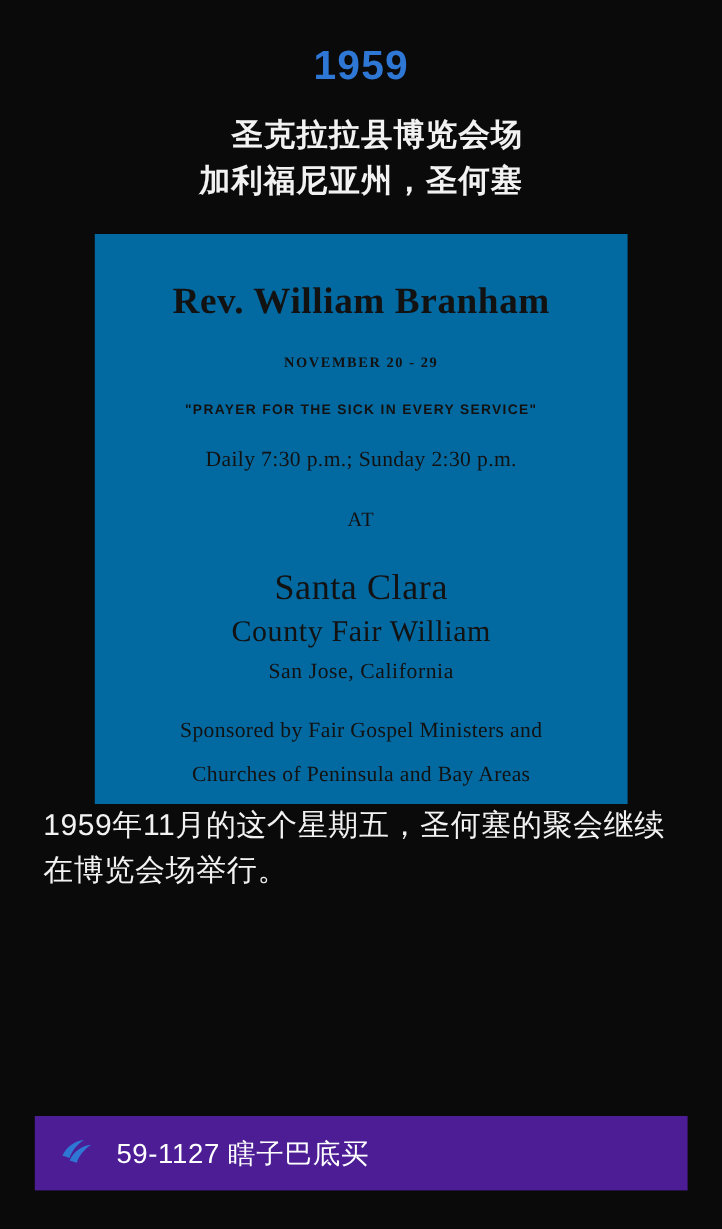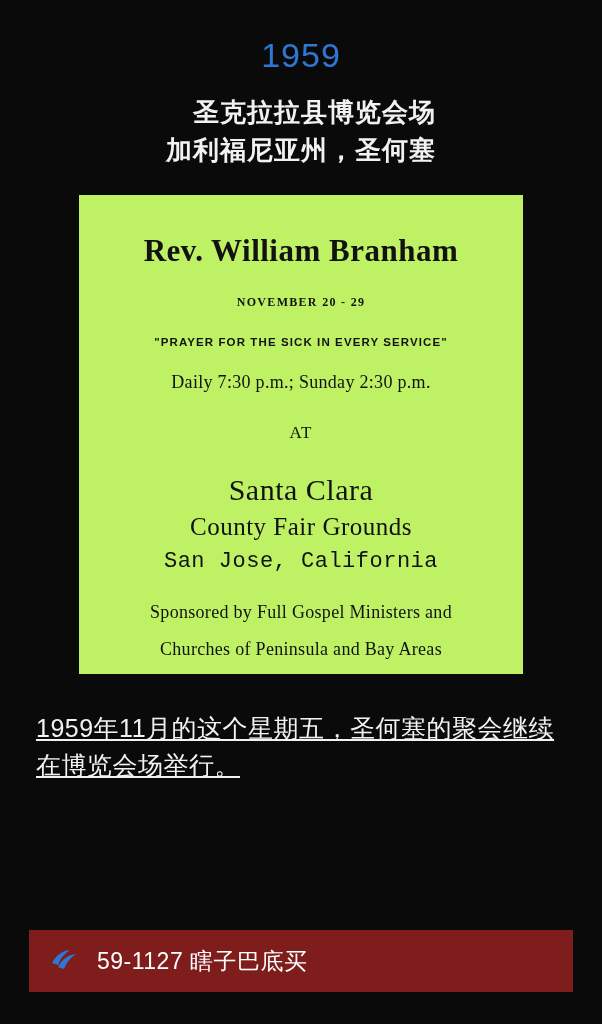--- a/index.html
+++ b/index.html
@@ -19,39 +19,39 @@
     width: 602px;
     height: 1024px;
     background: #0a0a0a;
     display: flex;
     flex-direction: column;
     align-items: center;
   }
   .year {
     margin-top: 38px;
     font-size: 34px;
-    font-weight: normal;
+    font-weight: bold;
     color: #2f77d4;
     letter-spacing: 1px;
     line-height: 1;
     text-align: right;
   }
   .venue-block {
     margin-top: 22px;
     text-align: right;
     color: #f2f2f2;
     font-size: 26px;
     line-height: 1.45;
     font-weight: bold;
     letter-spacing: 1px;
   }
   .poster-wrap {
     margin-top: 26px;
     width: 444px;
-    background: #bef264;
+    background: #0369a1;
     padding: 10px 0 14px 0;
     box-sizing: border-box;
   }
   .poster {
     width: 100%;
     text-align: center;
     color: #121212;
     font-family: "Liberation Serif", serif;
   }
   .poster-title {
@@ -88,52 +88,49 @@
     font-size: 30px;
     margin-top: 30px;
     letter-spacing: 0.5px;
   }
   .poster-place2 {
     font-size: 25px;
     margin-top: 6px;
     letter-spacing: 0.5px;
   }
   .poster-city {
-    font-size: 22px;
+    font-size: 18px;
     margin-top: 8px;
     letter-spacing: 0.5px;
-    font-family: Liberation Mono, monospace;
   }
   .poster-sponsor1 {
     font-size: 18px;
     margin-top: 28px;
     letter-spacing: 0.3px;
   }
   .poster-sponsor2 {
     font-size: 18px;
     margin-top: 16px;
     letter-spacing: 0.3px;
   }
   .caption {
     width: 530px;
-    margin-top: 36px;
     font-size: 25px;
     line-height: 1.45;
     color: #f2f2f2;
     text-align: left;
     letter-spacing: 0.5px;
-    text-decoration: underline;
   }
   .audio-bar {
     position: absolute;
     left: 29px;
     top: 930px;
     width: 544px;
     height: 62px;
-    background: #7f1d1d;
+    background: #4c1d95;
     display: flex;
     align-items: center;
     box-sizing: border-box;
     padding-left: 18px;
   }
   .audio-icon {
     width: 34px;
     height: 34px;
     flex: 0 0 auto;
     display: flex;
@@ -160,23 +157,23 @@
   </div>
 
   <div class="poster-wrap">
     <div class="poster">
       <div class="poster-title">Rev. William Branham</div>
       <div class="poster-dates">NOVEMBER 20 - 29</div>
       <div class="poster-quote">"PRAYER FOR THE SICK IN EVERY SERVICE"</div>
       <div class="poster-times">Daily 7:30 p.m.; Sunday 2:30 p.m.</div>
       <div class="poster-at">AT</div>
       <div class="poster-place1">Santa Clara</div>
-      <div class="poster-place2">County Fair Grounds</div>
+      <div class="poster-place2">County Fair William</div>
       <div class="poster-city">San Jose, California</div>
-      <div class="poster-sponsor1">Sponsored by Full Gospel Ministers and</div>
+      <div class="poster-sponsor1">Sponsored by Fair Gospel Ministers and</div>
       <div class="poster-sponsor2">Churches of Peninsula and Bay Areas</div>
     </div>
   </div>
 
   <div class="caption">1959年11月的这个星期五，圣何塞的聚会继续在博览会场举行。</div>
 
   <div class="audio-bar">
     <span class="audio-icon">
       <svg width="32" height="32" viewBox="0 0 32 32" aria-hidden="true">
         <g fill="#2f77d4">

